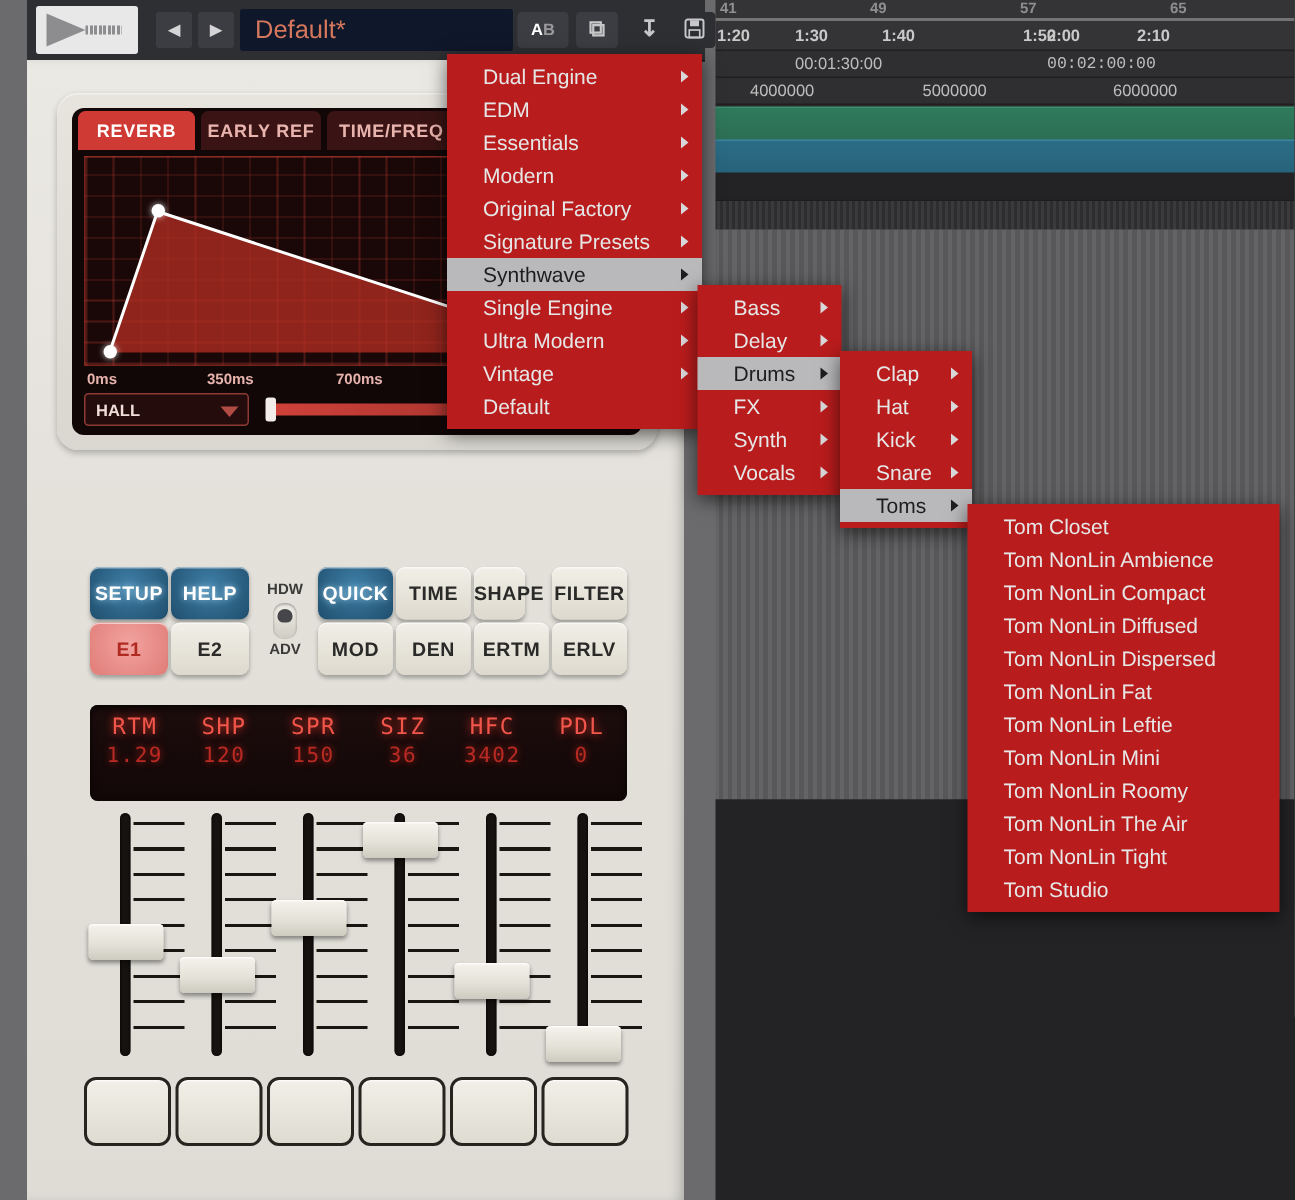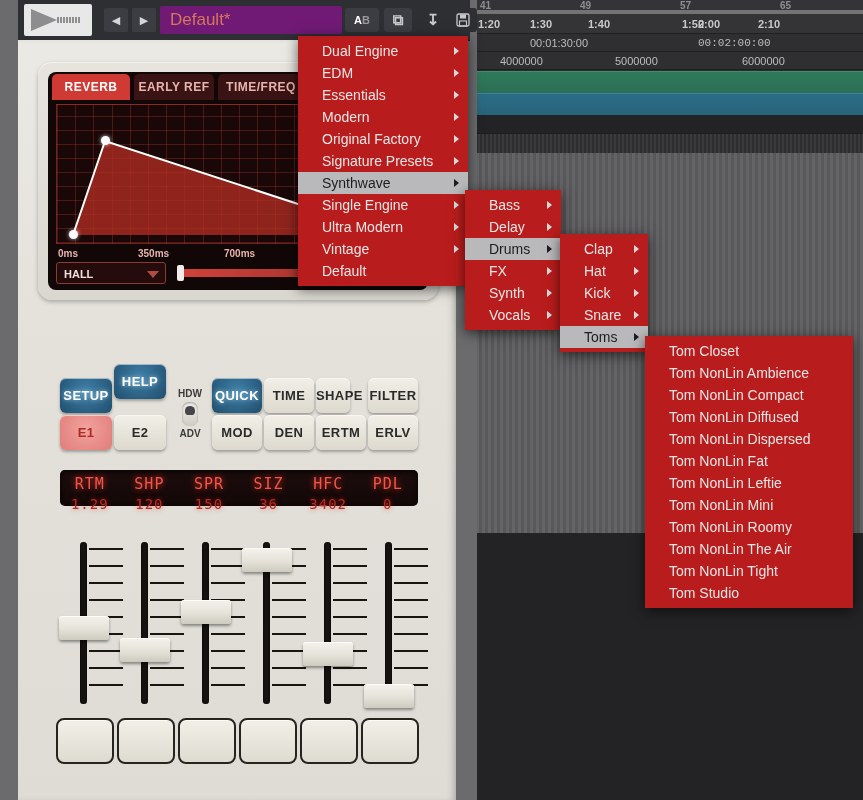--- a/index.html
+++ b/index.html
@@ -8,21 +8,21 @@
     background:#232325;
     font-family:"Liberation Sans", sans-serif;
     -webkit-font-smoothing:antialiased;
   }
 
   
   #daw{position:absolute;left:0;top:0;width:863px;height:800px;background:#2a2a2c;}
 
   .ruler-row{position:absolute;left:470px;width:393px;box-sizing:border-box;
     color:#c9c9c9;font-size:11px;font-weight:bold;}
-  #ruler-bars{top:0px;height:14px;background:#343437;border-bottom:4px solid #737373;}
+  #ruler-bars{top:0px;height:14px;background:#343437;border-bottom:2px solid #737373;}
   #ruler-time{top:14px;height:20px;background:#343437;border-bottom:1px solid #202022;}
   #ruler-tc{top:34px;height:18px;background:#2f2f31;border-bottom:1px solid #202022;}
   #ruler-samp{top:52px;height:18px;background:#2f2f31;border-bottom:1px solid #202022;}
   .tick{position:absolute;top:50%;transform:translateY(-50%);white-space:nowrap;}
   #ruler-bars .tick{color:#8e8e90;font-size:10px;}
   #ruler-tc .tick, #ruler-samp .tick{font-weight:normal;color:#bdbdbd;font-size:11px;}
 
   #clip-green{position:absolute;left:470px;top:71px;width:393px;height:22px;
     background:linear-gradient(180deg,#2f7a5c,#2c6e54);border-top:1px solid #3d8f6e;}
   #clip-teal{position:absolute;left:470px;top:93px;width:393px;height:22px;
@@ -46,21 +46,21 @@
     background:#e8e8e8;border-radius:2px;overflow:hidden;}
   #logo-cone{position:absolute;left:7px;top:5px;width:0;height:0;
     border-top:11px solid transparent;border-bottom:11px solid transparent;border-left:26px solid #8d8d90;}
   #logo-stem{position:absolute;left:33px;top:13px;width:24px;height:6px;
     background:repeating-linear-gradient(90deg,#8d8d90 0px,#8d8d90 2px,#e8e8e8 2px,#e8e8e8 3px);}
   .nav-btn{position:absolute;top:8px;width:24px;height:24px;background:#3c3d42;
     border-radius:2px;color:#d5d5d7;font-size:11px;text-align:center;line-height:24px;}
   #nav-prev{left:86px;}
   #nav-next{left:114px;}
   #preset-field{position:absolute;left:142px;top:6px;width:182px;height:28px;
-    background:#701a75;border-radius:2px;color:#d4775c;font-size:17px;
+    background:#0f172a;border-radius:2px;color:#d4775c;font-size:17px;
     line-height:28px;padding-left:10px;box-sizing:border-box;overflow:hidden;white-space:nowrap;}
   .hdr-icon{position:absolute;top:8px;height:24px;background:#3c3d42;border-radius:3px;
     color:#c8c8ca;font-size:11px;text-align:center;line-height:24px;font-weight:bold;}
   #ab-btn{left:327px;width:34px;}
   #ab-btn b{color:#ffffff;}
   #ab-btn i{font-style:normal;color:#9a9a9c;}
   #copy-btn{left:366px;width:28px;}
   #load-btn{left:401px;width:28px;background:#2e2f33;}
   #save-btn{left:431px;width:28px;background:#2e2f33;}
   .gl{font-size:15px;line-height:24px;}
@@ -115,21 +115,21 @@
 
   
   .pbtn{position:absolute;border-radius:6px;text-align:center;font-weight:bold;
     font-size:13px;letter-spacing:.4px;box-shadow:0 2px 3px rgba(0,0,0,.3), inset 0 1px 0 rgba(255,255,255,.55);}
   .pbtn.cream{background:linear-gradient(180deg,#f1efe7,#ddd9ce);color:#2a2a28;}
   .pbtn.blue{background:radial-gradient(circle at 50% 35%,#3f7ea6,#1f4e6d);color:#ffffff;
     text-shadow:0 0 5px rgba(180,230,255,.8);}
   .pbtn.red{background:radial-gradient(circle at 50% 40%,#f2a3a0,#e07c77);color:#b02a22;}
 
   #b-setup{left:60px;top:378px;width:52px;height:35px;line-height:35px;}
-  #b-help{left:114px;top:364px;width:52px;height:35px;line-height:35px;}
+  #b-help{left:114px;top:378px;width:52px;height:35px;line-height:35px;}
   #b-e1{left:60px;top:415px;width:52px;height:35px;line-height:35px;}
   #b-e2{left:114px;top:415px;width:52px;height:35px;line-height:35px;}
 
   #hdw-lab{position:absolute;left:172px;top:388px;width:36px;text-align:center;
     font-size:10px;font-weight:bold;color:#3a3a38;}
   #adv-lab{position:absolute;left:172px;top:428px;width:36px;text-align:center;
     font-size:10px;font-weight:bold;color:#3a3a38;}
   #toggle{position:absolute;left:182px;top:402px;width:16px;height:24px;
     background:linear-gradient(180deg,#f2f0e9,#cfccc3);border-radius:7px;
     box-shadow:inset 0 1px 2px rgba(0,0,0,.35);}
@@ -139,21 +139,21 @@
   #b-quick{left:212px;top:378px;width:50px;height:35px;line-height:35px;}
   #b-time{left:264px;top:378px;width:50px;height:35px;line-height:35px;}
   #b-shape{left:316px;top:378px;width:34px;height:35px;line-height:35px;}
   #b-filter{left:368px;top:378px;width:50px;height:35px;line-height:35px;}
   #b-mod{left:212px;top:415px;width:50px;height:35px;line-height:35px;}
   #b-den{left:264px;top:415px;width:50px;height:35px;line-height:35px;}
   #b-ertm{left:316px;top:415px;width:50px;height:35px;line-height:35px;}
   #b-erlv{left:368px;top:415px;width:50px;height:35px;line-height:35px;}
 
   
-  #led{position:absolute;left:60px;top:470px;width:358px;height:36px;
+  #led{position:absolute;left:60px;top:470px;width:358px;height:64px;
     background:linear-gradient(180deg,#1d0d0d,#120707);border-radius:5px;
     box-shadow:inset 0 2px 5px rgba(0,0,0,.8);}
   .led-col{position:absolute;top:0;width:59.6px;height:50px;text-align:center;}
   .led-name{position:absolute;top:5px;left:0;right:0;color:#f2564b;font-size:15px;
     font-family:"DejaVu Sans Mono", monospace;letter-spacing:1px;
     text-shadow:0 0 6px rgba(255,60,45,.85);}
   .led-val{position:absolute;top:26px;left:0;right:0;color:#b92a23;font-size:14px;
     font-family:"DejaVu Sans Mono", monospace;letter-spacing:1px;
     text-shadow:0 0 5px rgba(210,40,30,.7);}
 

